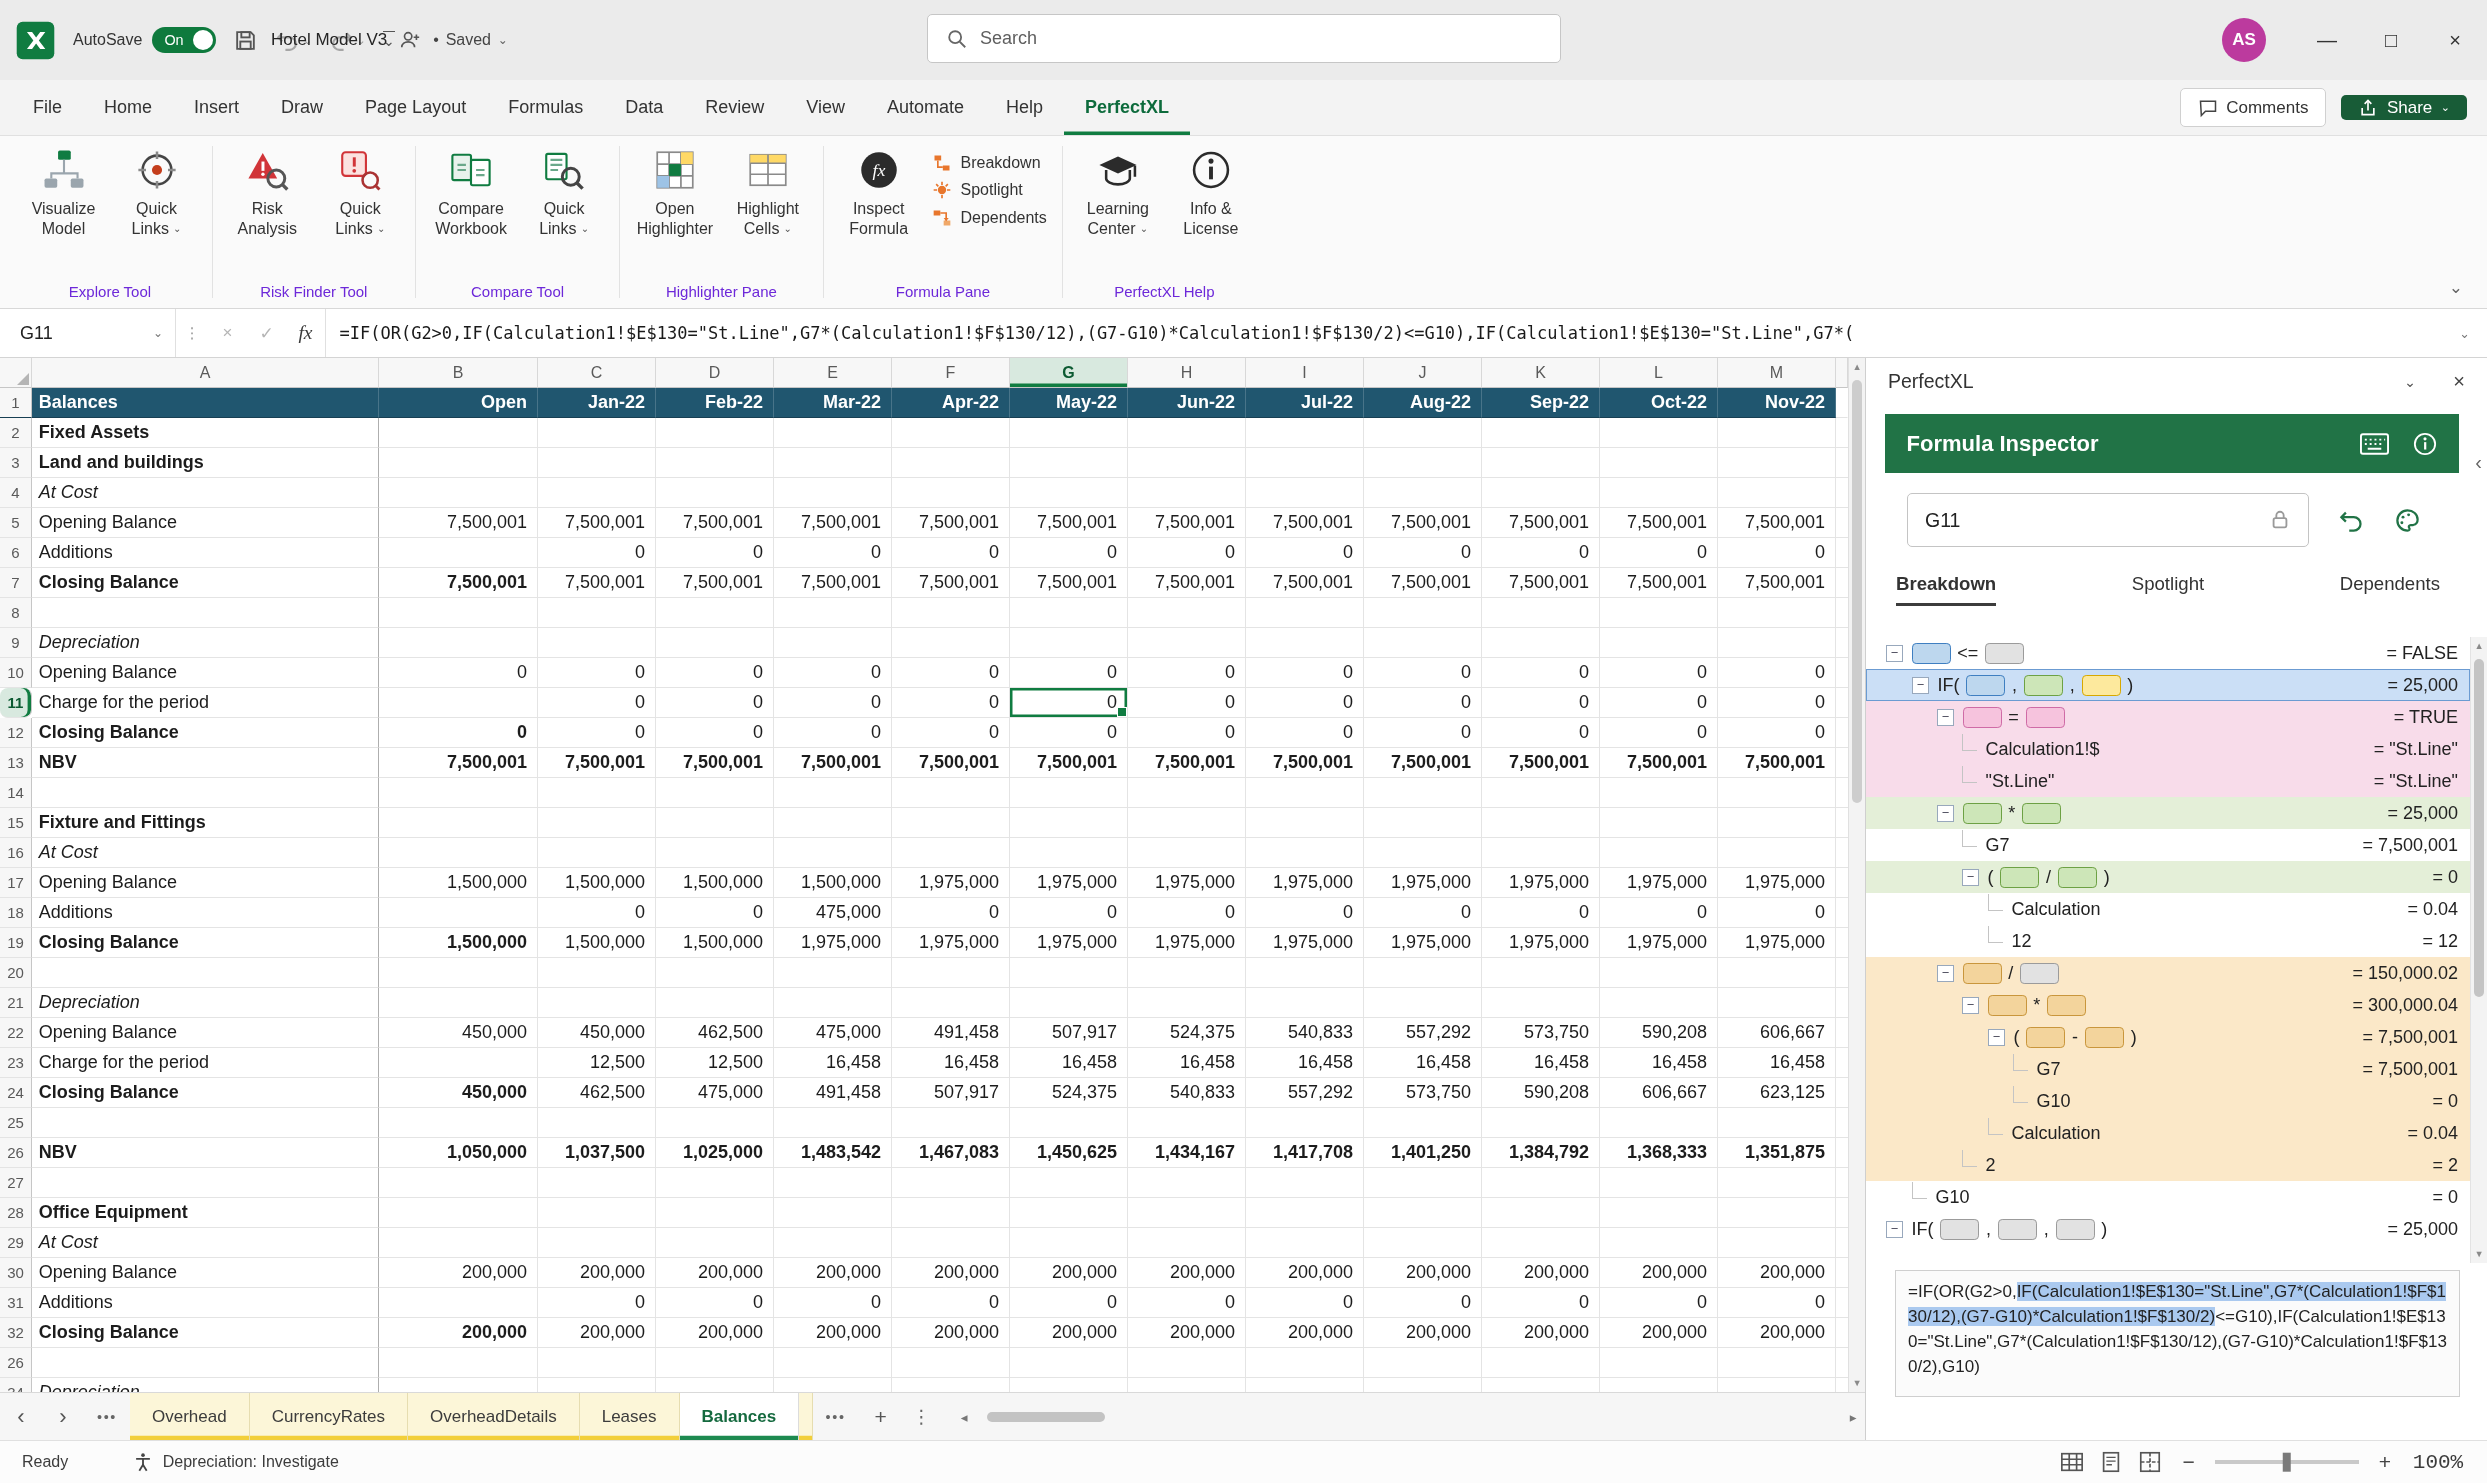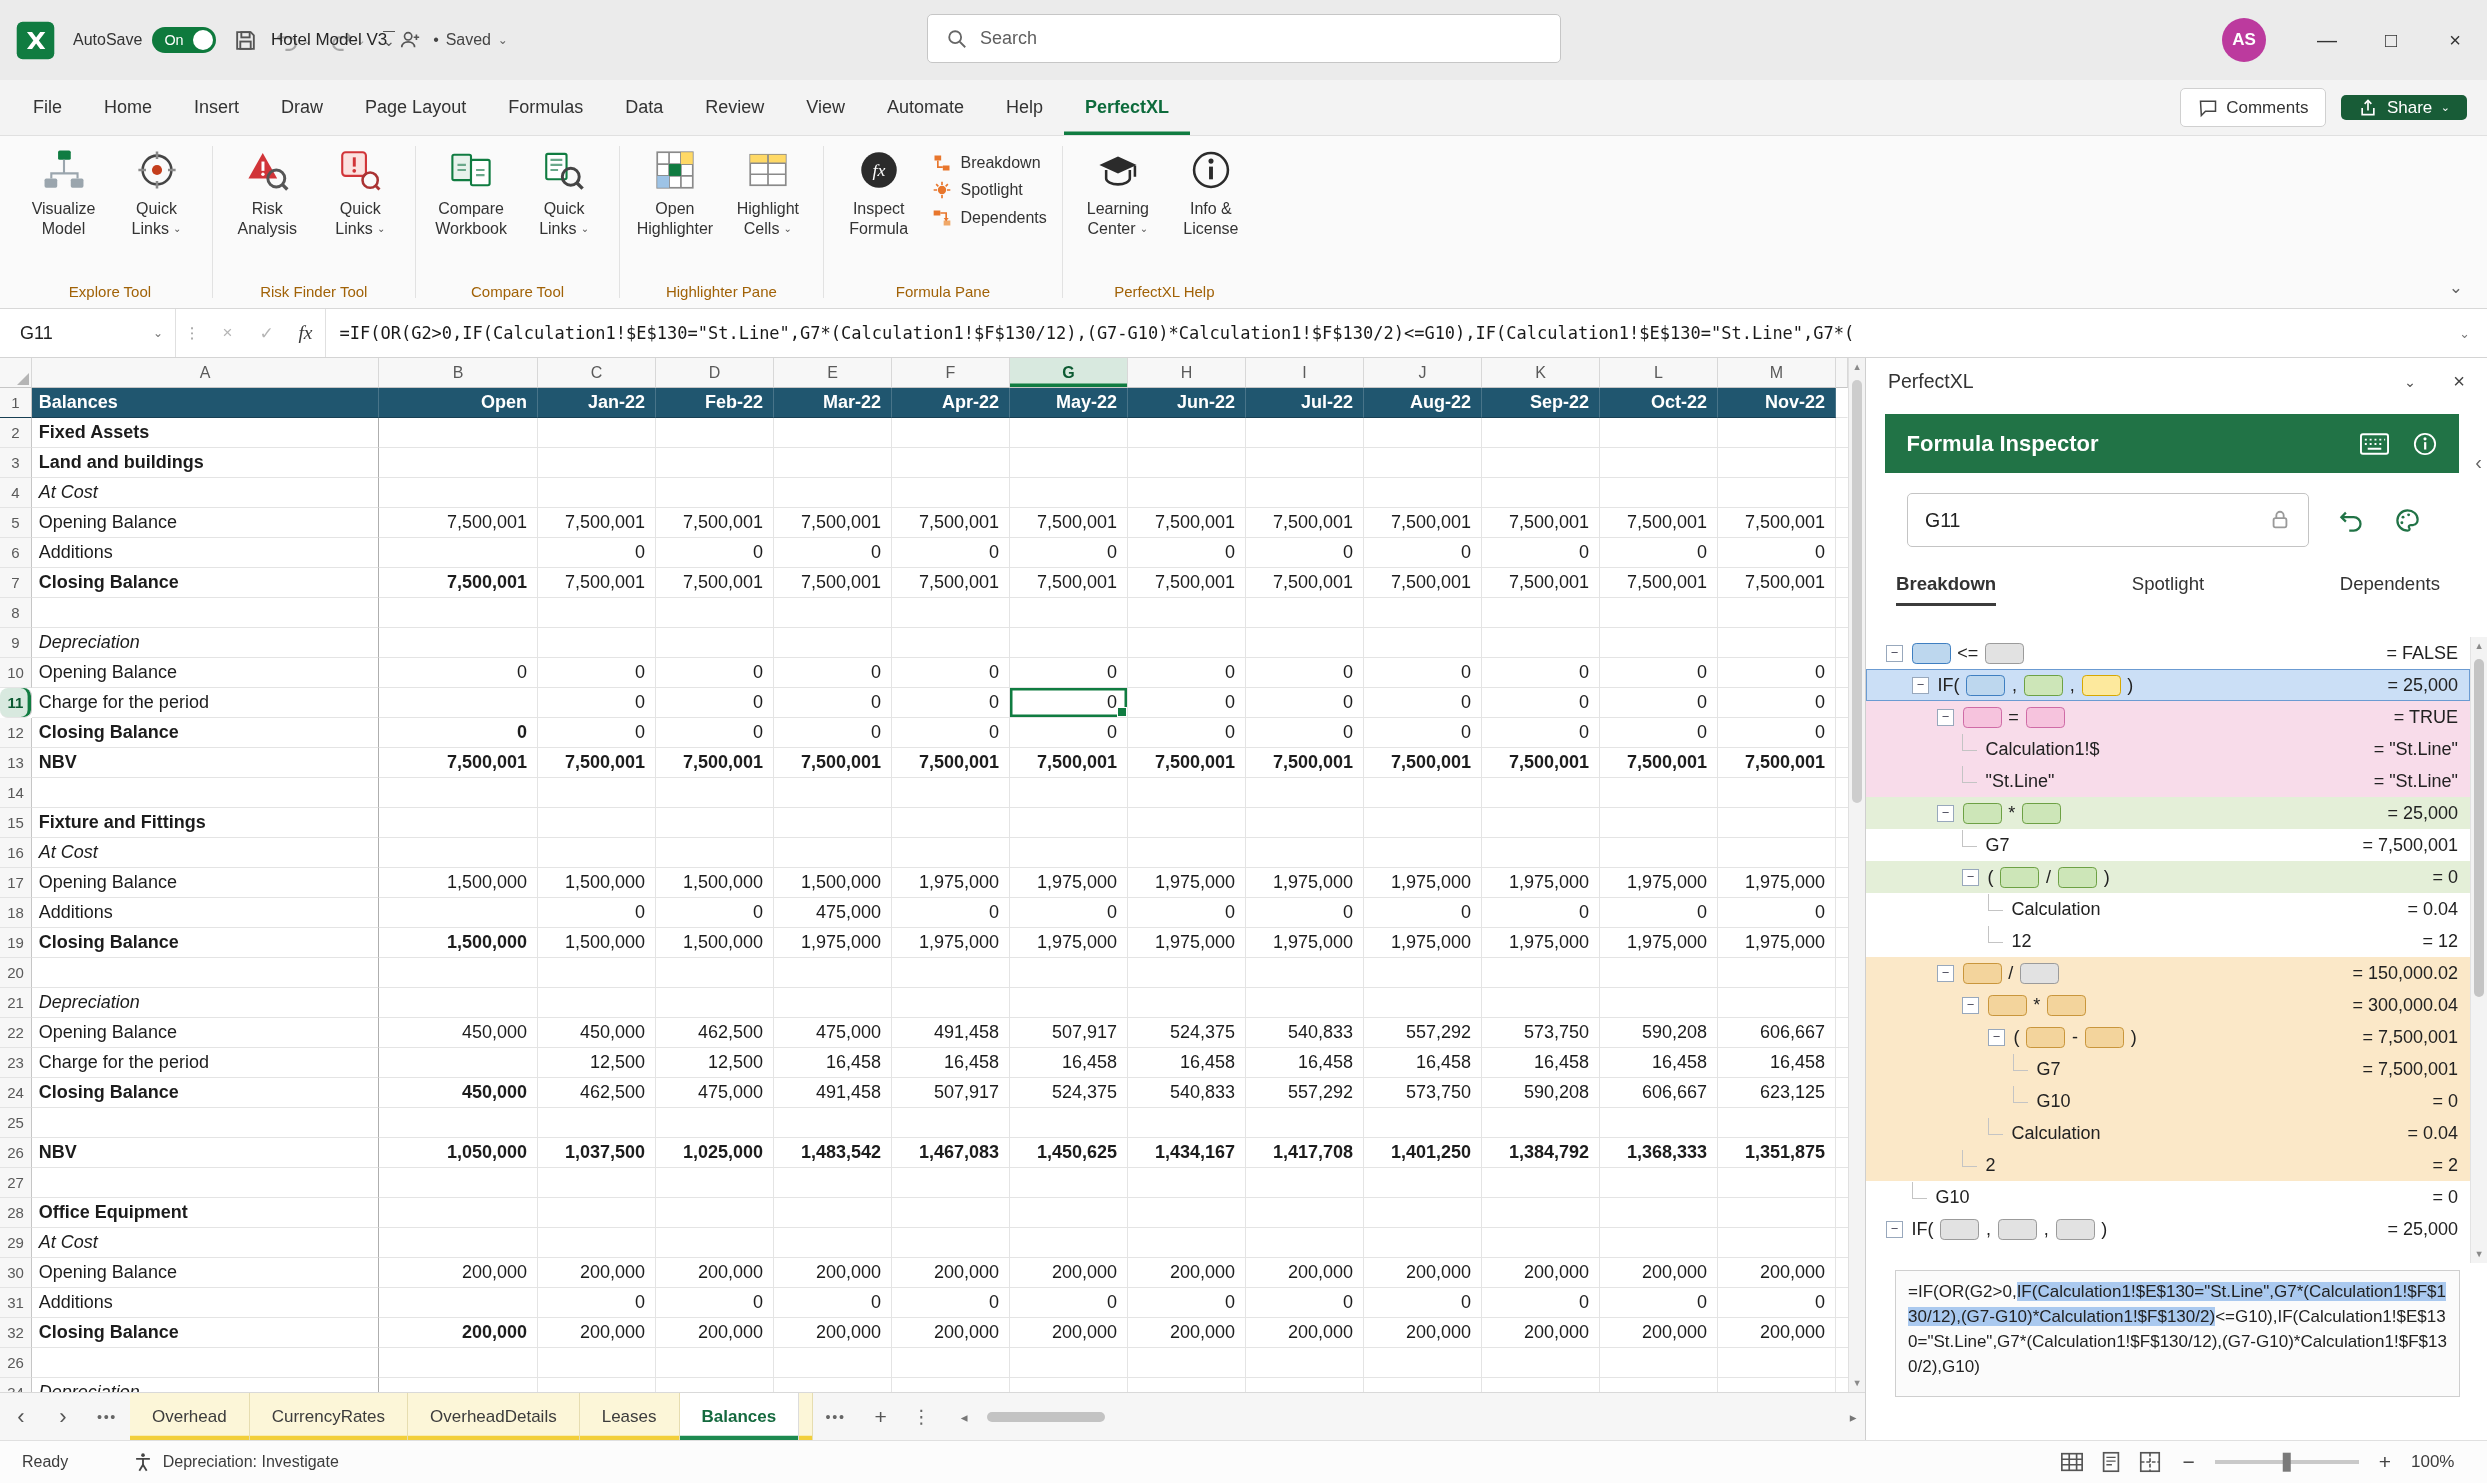--- a/index.html
+++ b/index.html
@@ -45,21 +45,21 @@
   .comments-btn svg{width:20px;height:20px;}
   .share-btn{display:flex;align-items:center;gap:8.5px;background:#185c37;color:#fff;border:none;border-radius:5px;height:25px;padding:0 17px;font-size:17px;font-family:inherit;}
   .share-btn svg{width:20px;height:20px;}
   .share-chev{font-size:11px;}
 
   
   .ribbon{height:173px;background:#fafafa;border-bottom:0.8px solid #d8d8d8;position:relative;}
   #ribbon-groups{display:flex;height:100%;padding-left:8.5px;}
   .rgroup{display:flex;flex-direction:column;}
   .rg-body{display:flex;flex:1;align-items:flex-start;padding:6.8px 8.5px 0;}
-  .rg-label{text-align:center;font-size:15px;color:#a16207;padding:0 0 8.5px;}
+  .rg-label{text-align:center;font-size:15px;color:#6d28d9;padding:0 0 8.5px;}
   .gsep{width:0.8px;background:#e2e2e2;margin:10px 0;flex:0 0 auto;}
   .bigbtn{width:93px;display:flex;flex-direction:column;align-items:center;padding-top:5px;}
   .bb-icon svg{width:44px;height:44px;}
   .bb-lbl{margin-top:7.6px;font-size:16px;line-height:20px;color:#333;text-align:center;display:flex;flex-direction:column;align-items:center;}
   .bb-l2{display:flex;align-items:center;gap:4.2px;}
   .bb-chev{font-size:10px;color:#555;}
   .rg-stack{display:flex;flex-direction:column;gap:7.6px;padding:10px 6.8px 0;}
   .smallbtn{display:flex;align-items:center;gap:8.5px;font-size:16px;color:#333;}
   .sb-icon svg{width:20px;height:20px;}
   .ribbon-collapse{position:absolute;right:24px;bottom:10px;font-size:17px;color:#666;}
@@ -125,21 +125,21 @@
   .statusbar{height:43px;background:#fcfcfc;border-top:0.8px solid #e0e0e0;display:flex;align-items:center;font-size:16px;color:#3c3c3c;padding:0 22px;flex:0 0 auto;}
   .sb-ready{margin-right:64px;}
   .sb-acc{display:flex;align-items:center;gap:8.5px;}
   .sb-acc svg{width:22px;height:22px;}
   .sb-right{margin-left:auto;display:flex;align-items:center;gap:20px;}
   .sb-view{display:flex;align-items:center;gap:15px;}
   .sb-vicon svg{width:24px;height:24px;}
   .zoom-glyph{font-size:21px;color:#444;}
   .zoom-slider{width:144px;height:3.4px;background:#c9c9c9;position:relative;}
   .zoom-thumb{position:absolute;left:50%;top:50%;transform:translate(-50%,-50%);width:8.5px;height:18.6px;background:#7a7a7a;}
-  .zoom-val{width:54px;text-align:left;font-size:17px;}
+  .zoom-val{width:54px;text-align:center;font-size:21px;font-family:Liberation Mono, monospace;}
 
   
   .panel{flex:1;border-left:0.8px solid #cfcfcf;position:relative;background:#fff;min-width:0;}
   .p-head{height:47px;display:flex;align-items:center;padding-left:22px;position:relative;}
   .p-title{font-size:19.5px;color:#333;}
   .p-chev{position:absolute;right:71px;font-size:14.4px;color:#555;}
   .p-close{position:absolute;right:22px;font-size:20px;color:#444;}
   .p-green{position:absolute;left:18.6px;top:56px;width:574px;height:59px;background:#217346;color:#fff;display:flex;align-items:center;padding:0 22px;}
   .pi-title{font-size:22px;font-weight:bold;}
   .pg-icons{margin-left:auto;display:flex;gap:24px;align-items:center;}

